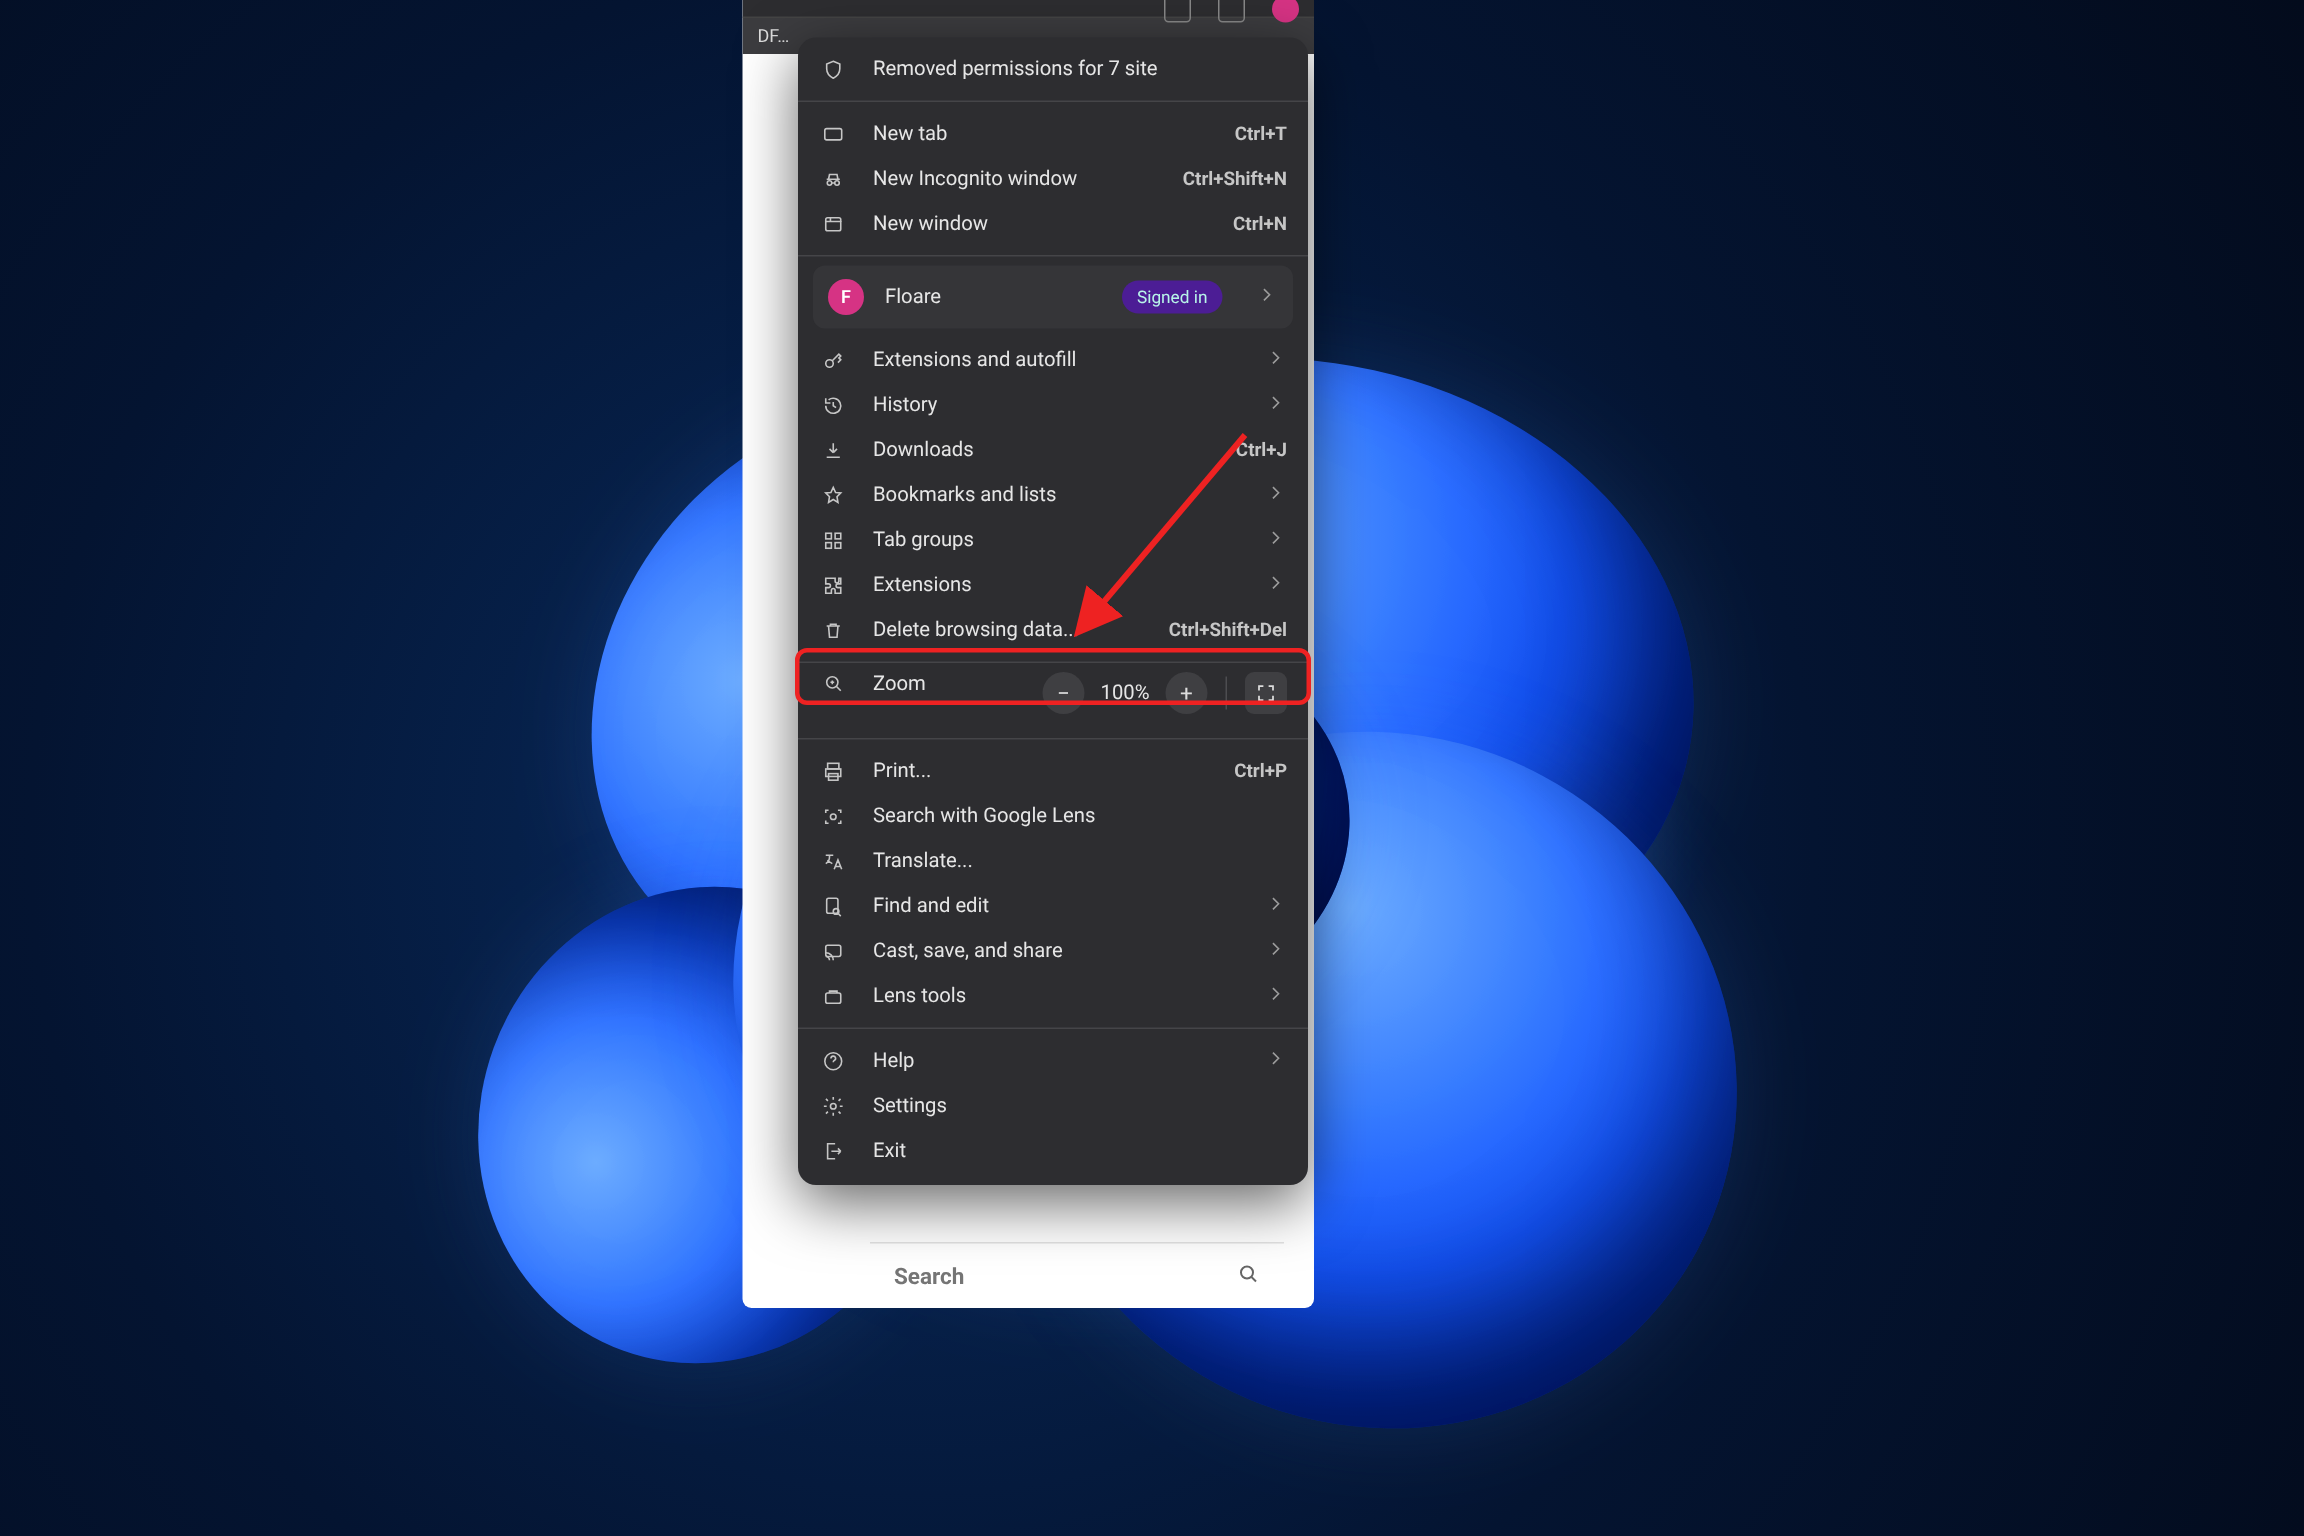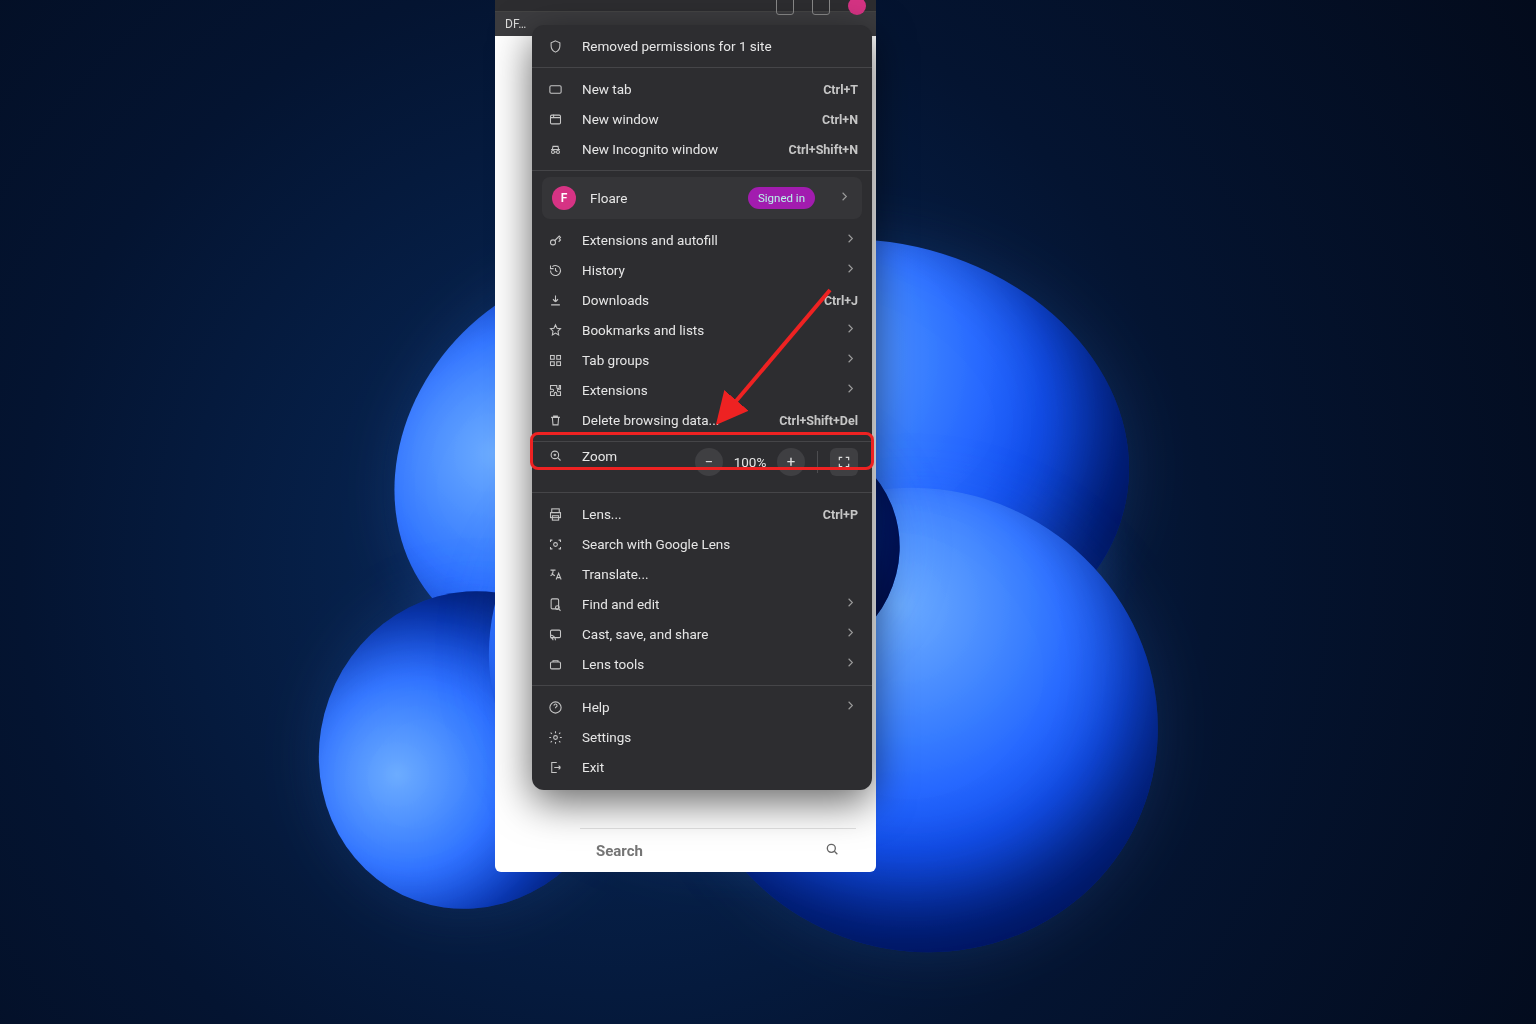--- a/index.html
+++ b/index.html
@@ -67,21 +67,21 @@
   .profile-row {
     margin:6px 10px; height:42px; border-radius:8px; background:#353538;
     display:flex; align-items:center; padding:0 10px; gap:14px;
   }
   .avatar {
     width:24px; height:24px; border-radius:50%; background:#d63384;
     color:#fff; font-size:12px; font-weight:600; display:flex;
     align-items:center; justify-content:center;
   }
   .signed-pill {
-    background:#a21caf; color:#b8f5e9; font-size:11.5px;
+    background:#4c1d95; color:#b8f5e9; font-size:11.5px;
     padding:4px 10px; border-radius:12px;
   }
 
   .zoom-row { display:flex; align-items:flex-start; height:38px; padding:0 14px; gap:18px; }
   .zoom-ctrls { display:flex; align-items:center; gap:6px; }
   .zoom-btn {
     width:28px; height:28px; border-radius:50%; background:#3f3f42;
     display:flex; align-items:center; justify-content:center; color:#ddd; font-size:15px;
   }
   .zoom-val { min-width:42px; text-align:center; color:#e6e6e6; }
@@ -133,55 +133,55 @@
 </div>
 
 <div class="menu">
 
   <div class="row">
     <span class="ico">
       <svg viewBox="0 0 24 24">
           <path d="M12 3l7 3v5c0 5-3 8-7 10-4-2-7-5-7-10V6z"></path>
         </svg>
     </span>
-    <span class="label">Removed permissions for 1 site</span>
+    <span class="label">Removed permissions for 7 site</span>
   </div>
 
   <hr>
 
   <div class="row">
     <span class="ico">
         <svg viewBox="0 0 24 24">
           <rect x="3" y="6" width="18" height="12" rx="2"></rect>
         </svg>
       </span>
     <span class="label">New tab</span>
     <span class="accel">Ctrl+T</span>
-  </div>
-  <div class="row">
-    <span class="ico">
-        <svg viewBox="0 0 24 24">
-          <rect x="4" y="5" width="16" height="14" rx="2"></rect>
-          <path d="M9 5v4M4 9h16" stroke-linecap="round"></path>
-        </svg>
-      </span>
-    <span class="label">New window</span>
-    <span class="accel">Ctrl+N</span>
   </div>
   <div class="row">
     <span class="ico">
         <svg viewBox="0 0 24 24">
           <path d="M5 12h14M7 12l1-5h8l1 5"></path>
           <circle cx="8" cy="16" r="2.4"></circle>
           <circle cx="16" cy="16" r="2.4"></circle>
           <path d="M10.4 16h3.2"></path>
         </svg>
       </span>
     <span class="label">New Incognito window</span>
     <span class="accel">Ctrl+Shift+N</span>
+  </div>
+  <div class="row">
+    <span class="ico">
+        <svg viewBox="0 0 24 24">
+          <rect x="4" y="5" width="16" height="14" rx="2"></rect>
+          <path d="M9 5v4M4 9h16" stroke-linecap="round"></path>
+        </svg>
+      </span>
+    <span class="label">New window</span>
+    <span class="accel">Ctrl+N</span>
   </div>
 
   <hr>
 
   <div class="profile-row">
     <span class="avatar">F</span>
     <span class="label" style="flex:1">Floare</span>
     <span class="signed-pill">Signed in</span>
     <span class="chev"><svg viewBox="0 0 24 24">
           <path d="M9 6l6 6-6 6"></path>
@@ -293,21 +293,21 @@
   <hr>
 
   <div class="row">
     <span class="ico">
         <svg viewBox="0 0 24 24">
           <rect x="6" y="3" width="12" height="6"></rect>
           <rect x="4" y="9" width="16" height="8"></rect>
           <rect x="7" y="14" width="10" height="7"></rect>
         </svg>
       </span>
-    <span class="label">Lens...</span>
+    <span class="label">Print...</span>
     <span class="accel">Ctrl+P</span>
   </div>
   <div class="row">
     <span class="ico">
         <svg viewBox="0 0 24 24">
           <circle cx="12" cy="12" r="3"></circle>
           <path d="M4 8V5h3M20 8V5h-3M4 16v3h3M20 16v3h-3"></path>
         </svg>
       </span>
     <span class="label">Search with Google Lens</span>

